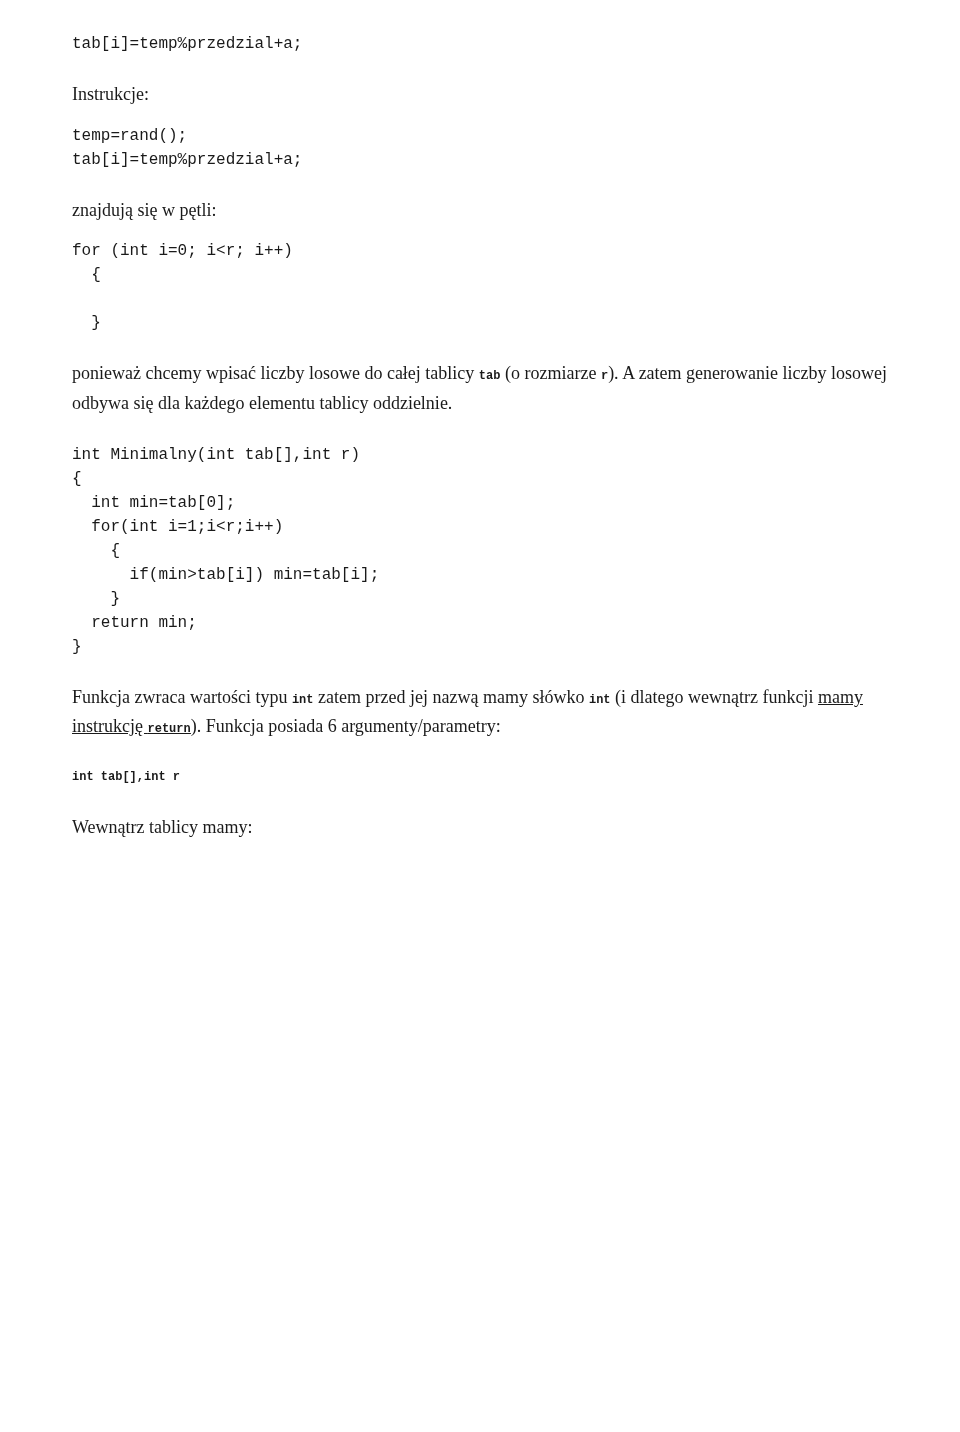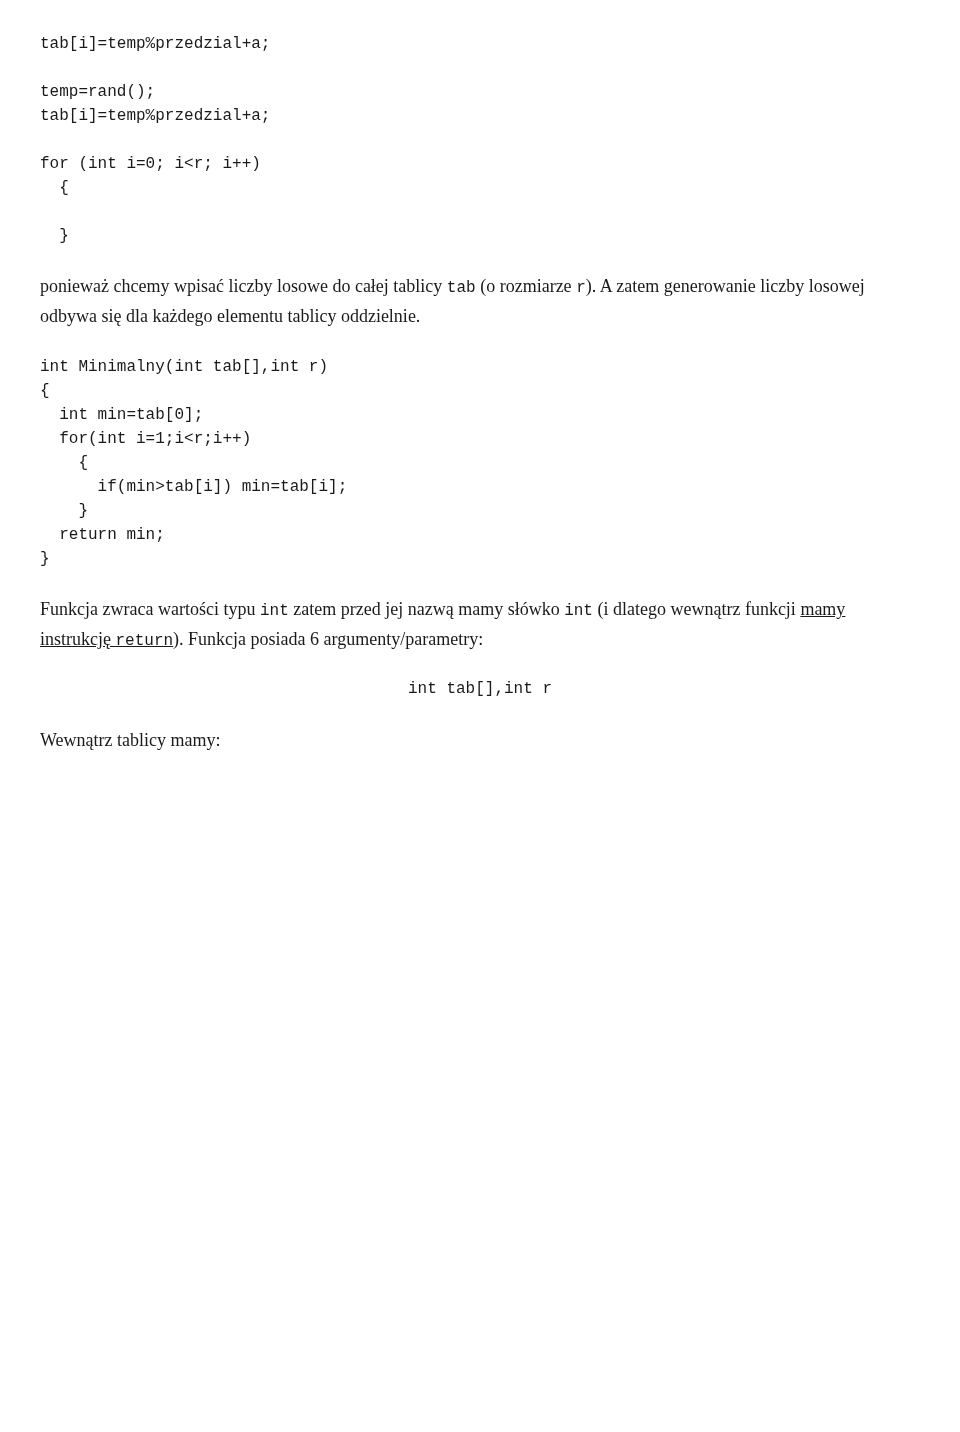--- a/index.html
+++ b/index.html
@@ -19,55 +19,61 @@
     .code {
       font-family: 'Courier New', Courier, monospace;
       font-size: 16px;
       white-space: pre;
       display: block;
       margin: 0;
       line-height: 1.5;
     }
     .code-inline {
       font-family: 'Courier New', Courier, monospace;
-      font-size: 16px;
+      font-size: 12px;
+      font-weight: bold;
     }
     .section {
       margin-bottom: 24px;
+      margin-left: 32px;
     }
     .paragraph {
       margin-bottom: 14px;
       line-height: 1.65;
     }
     .heading {
       margin-bottom: 10px;
       margin-top: 24px;
       font-weight: normal;
     }
     .underline {
       text-decoration: underline;
     }
     .centered {
-      text-align: center;
+      text-align: left;
       margin: 18px 0;
     }
   </style>
 </head>
 <body>
 
 <div class="section">
   <code class="code">tab[i]=temp%przedzial+a;</code>
 </div>
 
 <div class="section">
+  <p class="paragraph">
+    <span>Instrukcje:</span>
+  </p>
   <code class="code">temp=rand();
 tab[i]=temp%przedzial+a;</code>
 </div>
 
 <div class="section">
+  <p class="paragraph">znajdują się w pętli:</p>
   <code class="code">for (int i=0; i&lt;r; i++)
   {
 
   }</code>
 </div>
 
 <div class="section">
   <p class="paragraph">
     <span>ponieważ chcemy wpisać liczby losowe do całej tablicy </span><span class="code-inline">tab</span><span> (o rozmiarze </span><span class="code-inline">r</span><span>). A zatem generowanie liczby losowej odbywa się dla każdego elementu tablicy oddzielnie.</span>
   </p>

